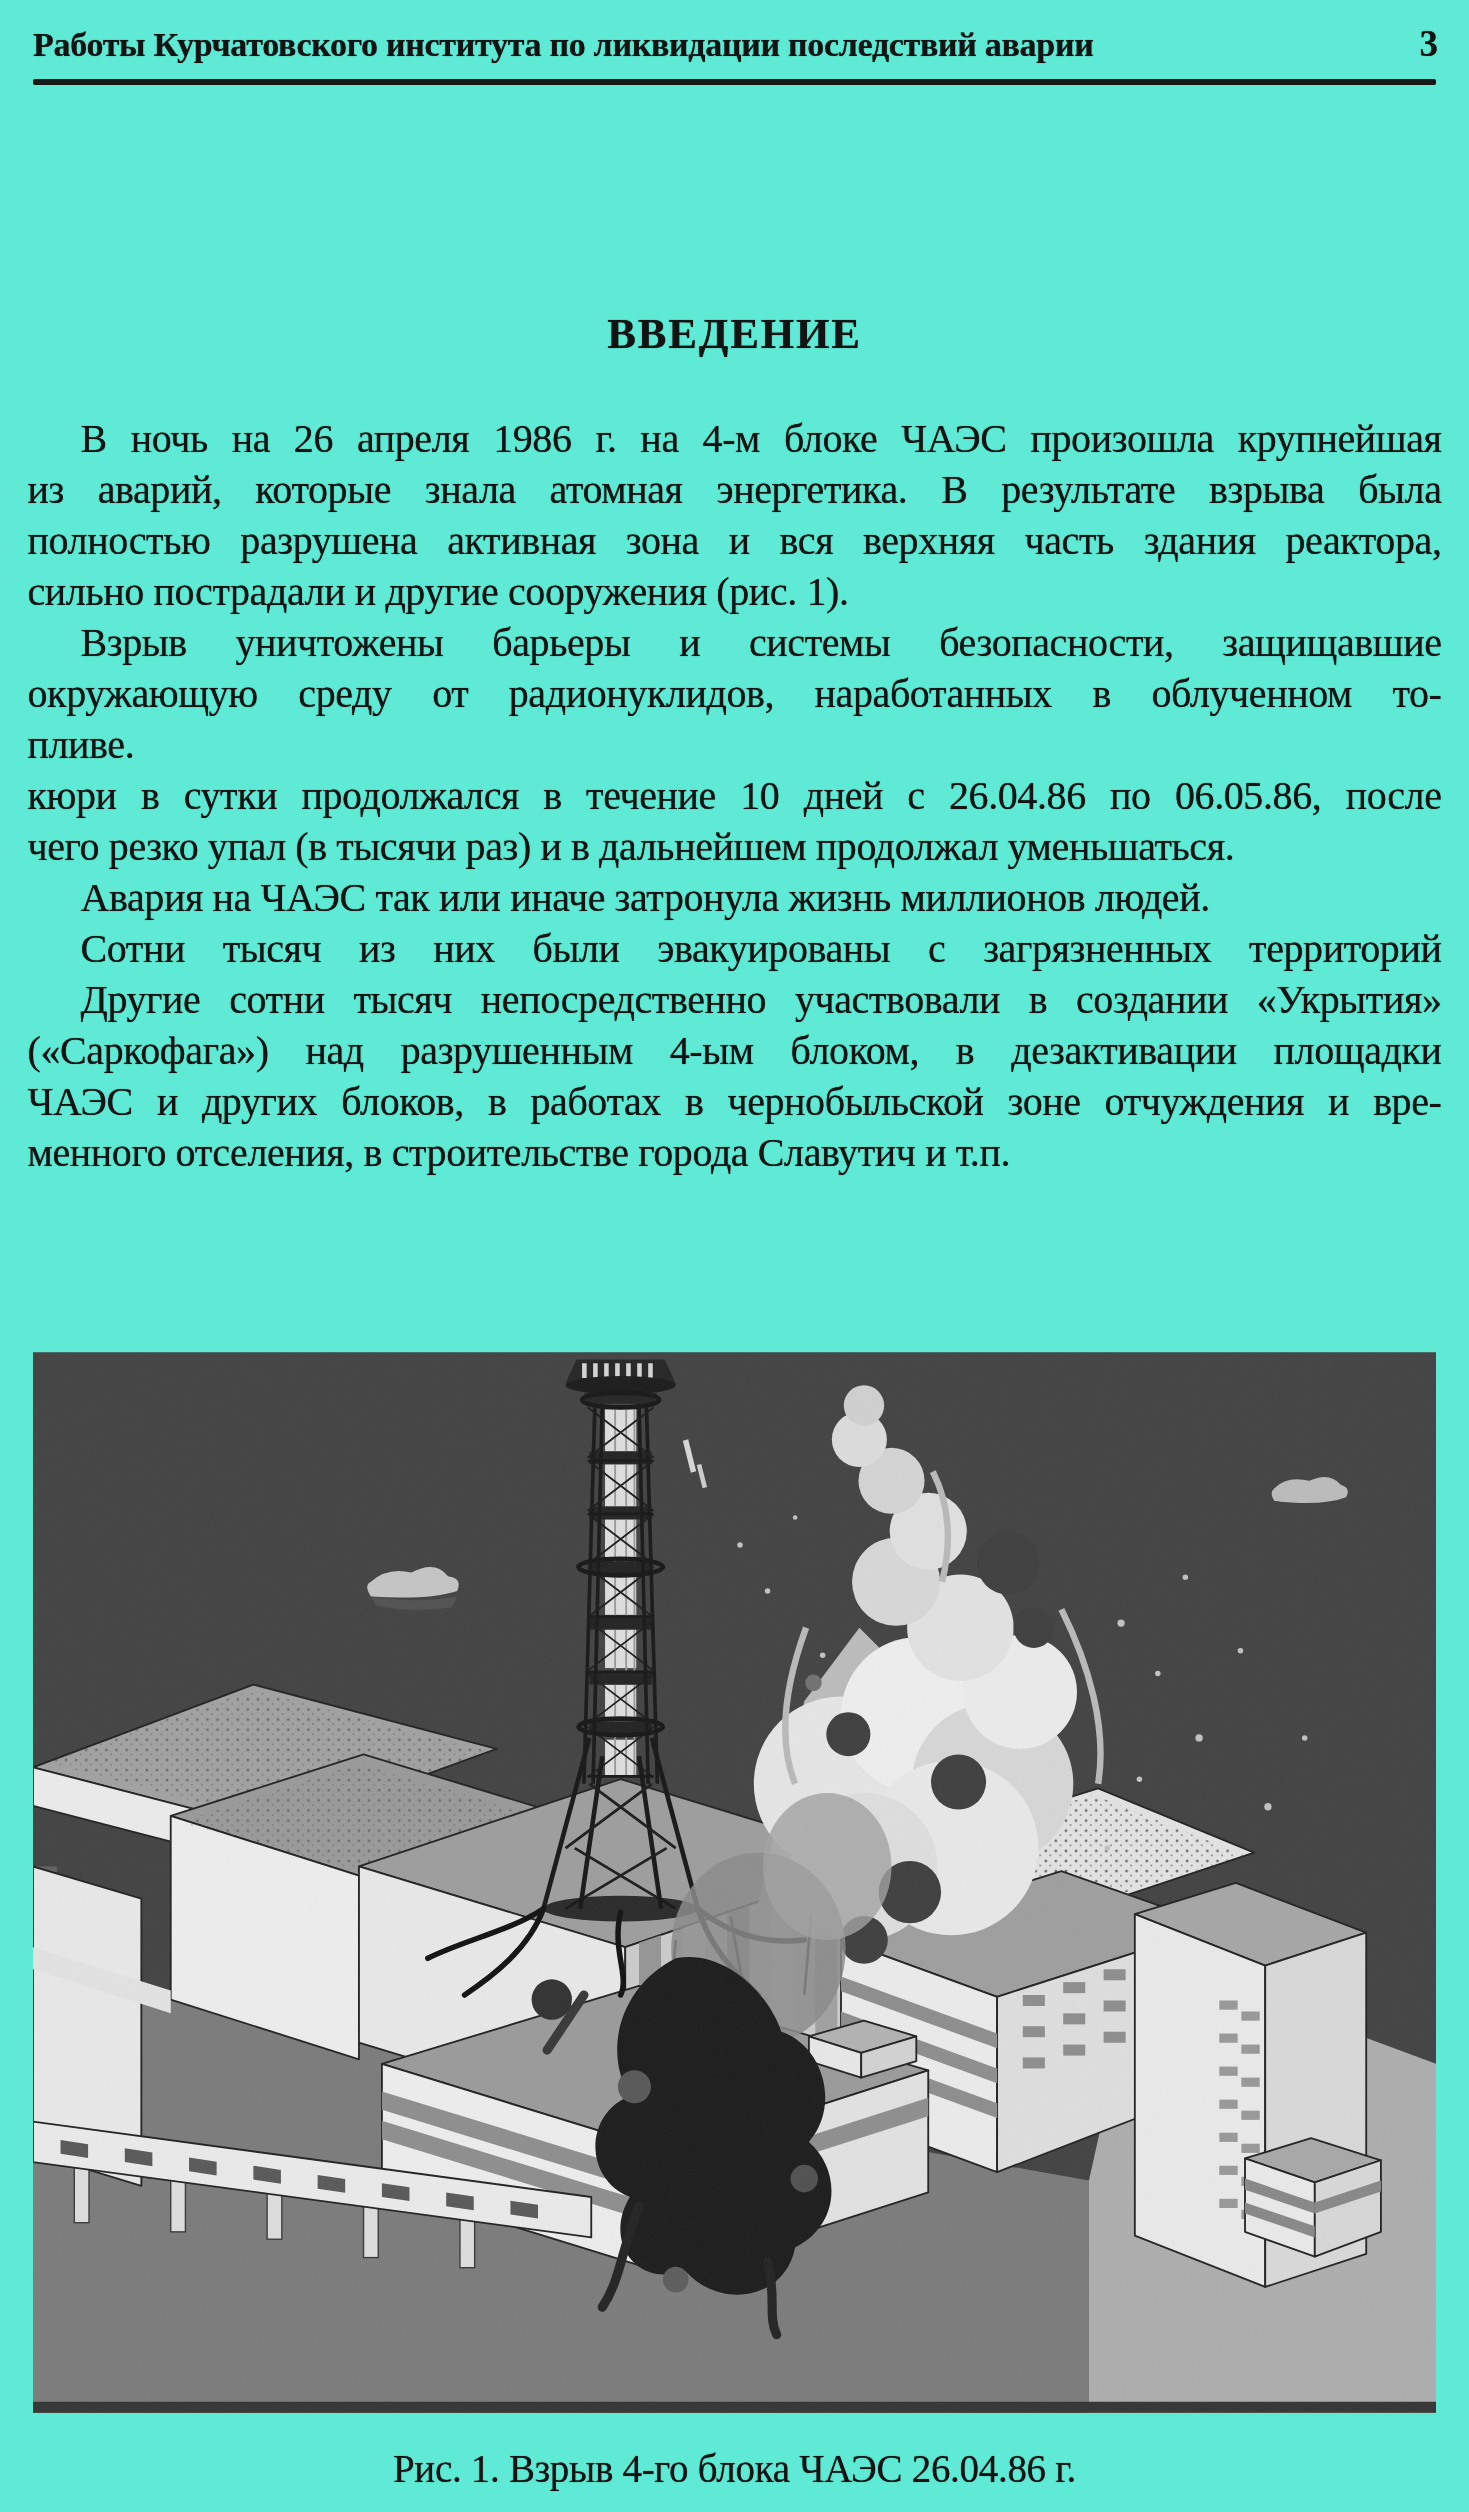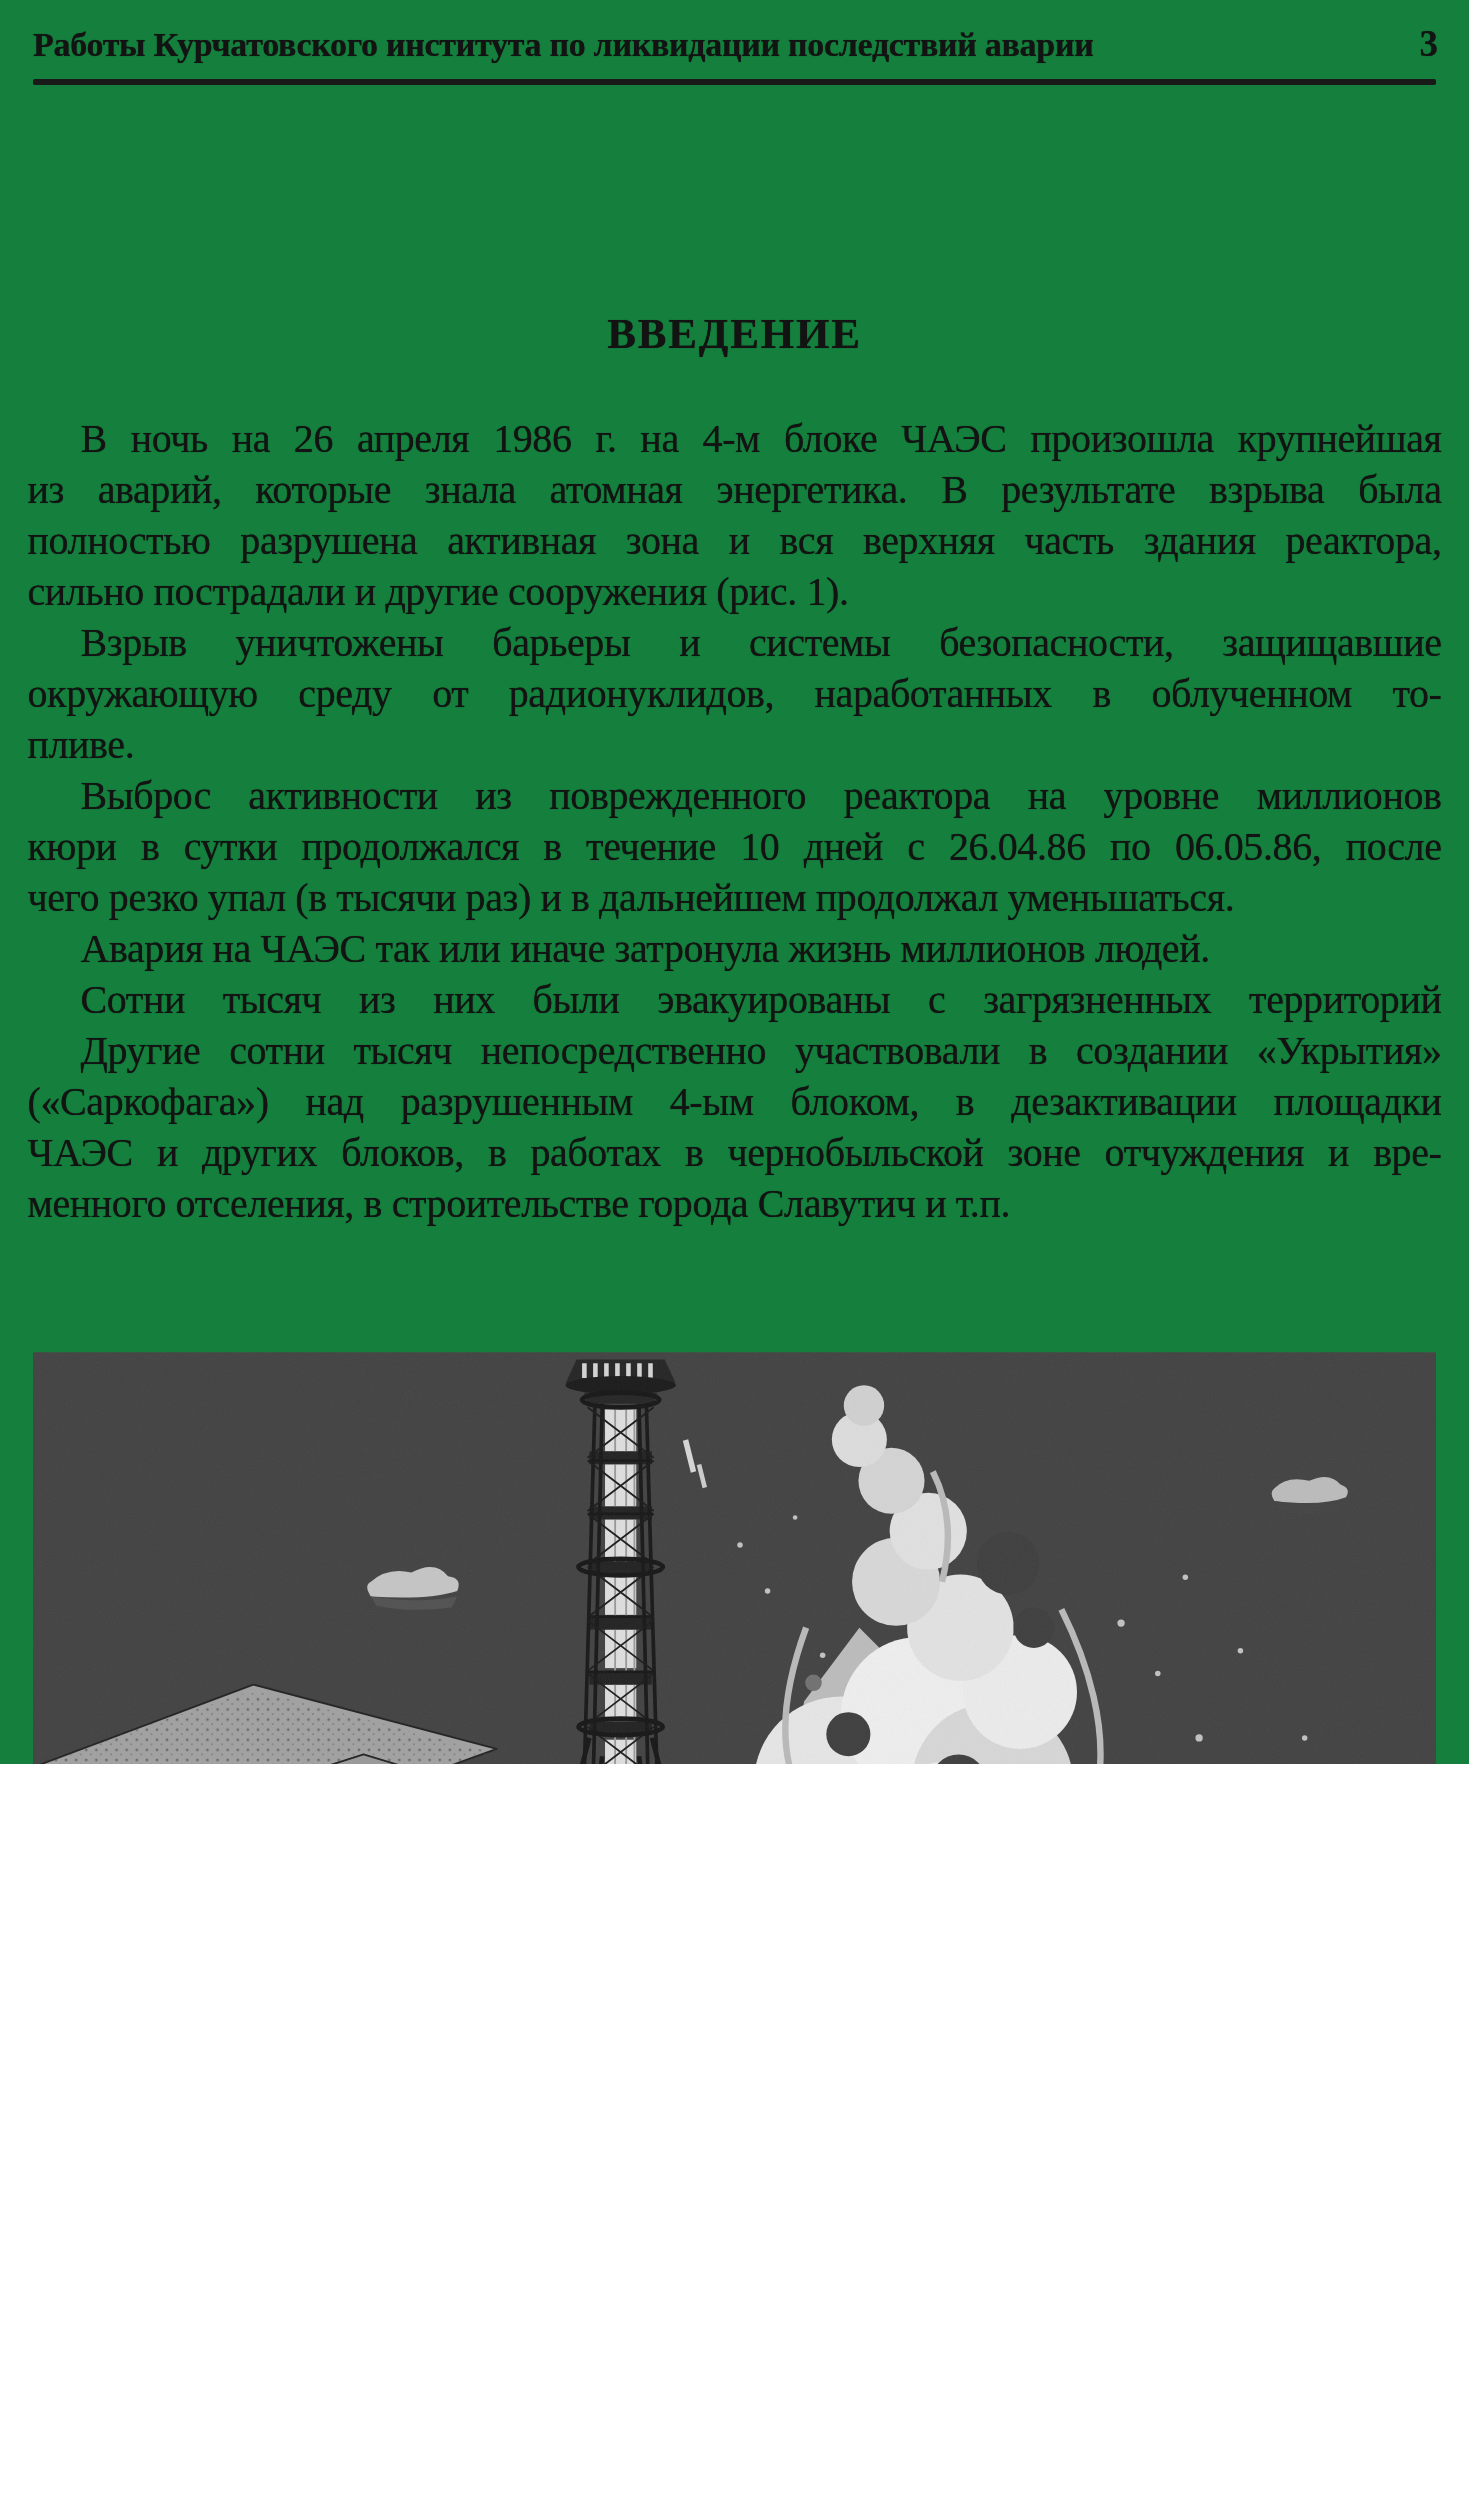--- a/index.html
+++ b/index.html
@@ -1,18 +1,18 @@
 <!DOCTYPE html>
 <html style="font-size:14.7px"><head>
 <meta charset="utf-8">
 <style>
   * { margin:0; padding:0; box-sizing:border-box; }
   html,body { background:#ffffff; }
   .page {
-    position:relative; width:1469px; height:1764px; background:#15803d;
+    position:relative; width:1469px; height:2512px; background:#5eead4;
     font-family:"Liberation Serif","DejaVu Serif",serif; color:#131313; overflow:hidden;
   }
   .running-head {
     position:absolute; left:33px; right:31px; top:22px;
     display:flex; justify-content:space-between; align-items:baseline;
   }
   .rh-title { font-weight:bold; font-size:34px; letter-spacing:-0.3px; text-shadow:0 0 0.9px rgba(0,0,0,.65); }
   .rh-page  { font-weight:bold; font-size:37px; text-shadow:0 0 0.9px rgba(0,0,0,.5); }
   .head-rule { position:absolute; left:33px; width:1403px; top:79px; height:5.5px; background:#191919; border-radius:1.8px; }
   .sec-title {
@@ -53,21 +53,20 @@
       <span class="ln">из аварий, которые знала атомная энергетика. В результате взрыва была</span>
       <span class="ln">полностью разрушена активная зона и вся верхняя часть здания реактора,</span>
       <span class="ln last">сильно пострадали и другие сооружения (рис. 1).</span>
     </p>
     <p class="para">
       <span class="ln indent">Взрыв уничтожены барьеры и системы безопасности, защищавшие</span>
       <span class="ln">окружающую среду от радионуклидов, наработанных в облученном то-</span>
       <span class="ln last">пливе.</span>
     </p>
     <p class="para">
-      <span class="ln indent">Выброс активности из поврежденного реактора на уровне миллионов</span>
       <span class="ln">кюри в сутки продолжался в течение 10 дней с 26.04.86 по 06.05.86, после</span>
       <span class="ln last">чего резко упал (в тысячи раз) и в дальнейшем продолжал уменьшаться.</span>
     </p>
     <p class="para">
       <span class="ln indent last">Авария на ЧАЭС так или иначе затронула жизнь миллионов людей.</span>
     </p>
     <p class="para">
       <span class="ln indent">Сотни тысяч из них были эвакуированы с загрязненных территорий</span>
     </p>
     <p class="para">

